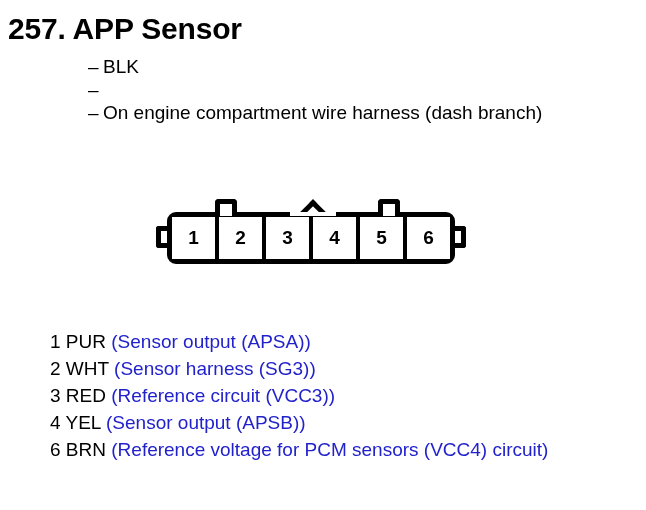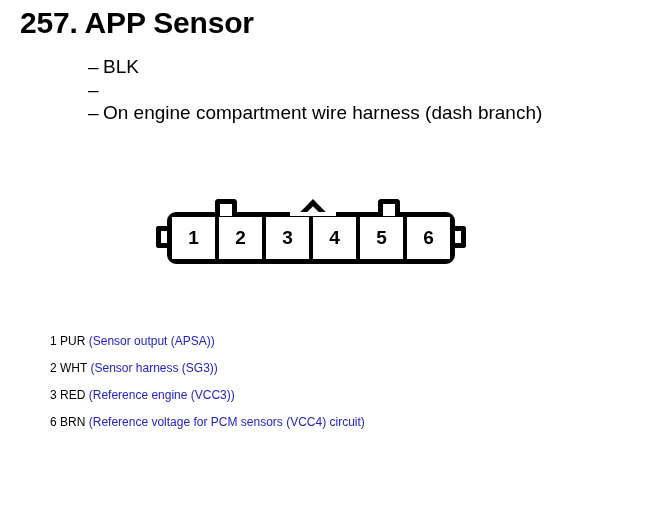--- a/index.html
+++ b/index.html
@@ -14,27 +14,26 @@
     overflow: hidden;
     font-family: "Liberation Sans", sans-serif;
     color: #000000;
     -webkit-font-smoothing: antialiased;
   }
 
   
   #page-title {
     position: absolute;
     left: 8px;
-    top: 6px;
+    top: 12px;
     font-size: 30px;
     font-weight: bold;
     letter-spacing: -0.2px;
     white-space: nowrap;
     line-height: 34px;
-    margin-left: 12px;
   }
 
   
   #bullet-list {
     position: absolute;
     left: 88px;
     top: 55px;
     font-size: 19px;
     line-height: 23px;
   }
@@ -162,21 +161,21 @@
     width: 46px;
     height: 10px;
     background: #ffffff;
   }
 
   
   #pin-legend {
     position: absolute;
     left: 50px;
     top: 328px;
-    font-size: 12px;
+    font-size: 19px;
     line-height: 27px;
   }
   .pin-row {
     white-space: nowrap;
   }
   .pin-num,
   .pin-color {
     color: #000000;
   }
   .pin-desc {
@@ -234,20 +233,25 @@
     <span class="pin-desc">(Sensor output (APSA))</span>
   </div>
   <div class="pin-row">
     <span class="pin-num">2</span>
     <span class="pin-color">WHT</span>
     <span class="pin-desc">(Sensor harness (SG3))</span>
   </div>
   <div class="pin-row">
     <span class="pin-num">3</span>
     <span class="pin-color">RED</span>
-    <span class="pin-desc">(Reference engine (VCC3))</span>
+    <span class="pin-desc">(Reference circuit (VCC3))</span>
+  </div>
+  <div class="pin-row">
+    <span class="pin-num">4</span>
+    <span class="pin-color">YEL</span>
+    <span class="pin-desc">(Sensor output (APSB))</span>
   </div>
   <div class="pin-row">
     <span class="pin-num">6</span>
     <span class="pin-color">BRN</span>
     <span class="pin-desc">(Reference voltage for PCM sensors (VCC4) circuit)</span>
   </div>
 </div>
 
 </body></html>

